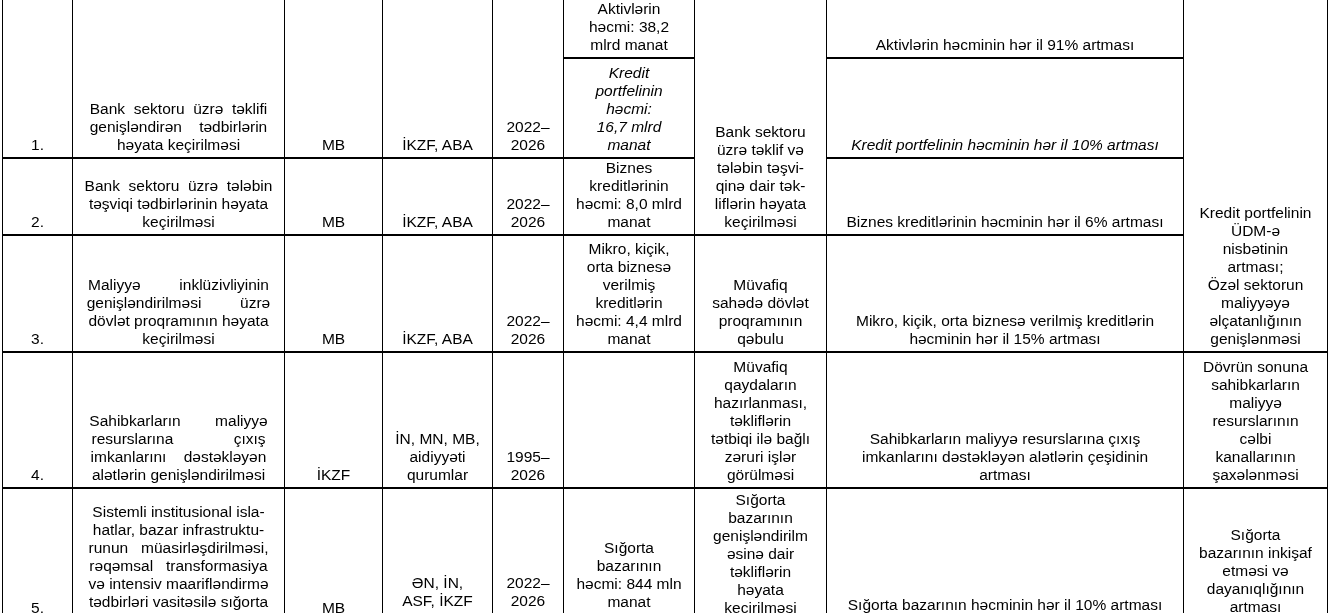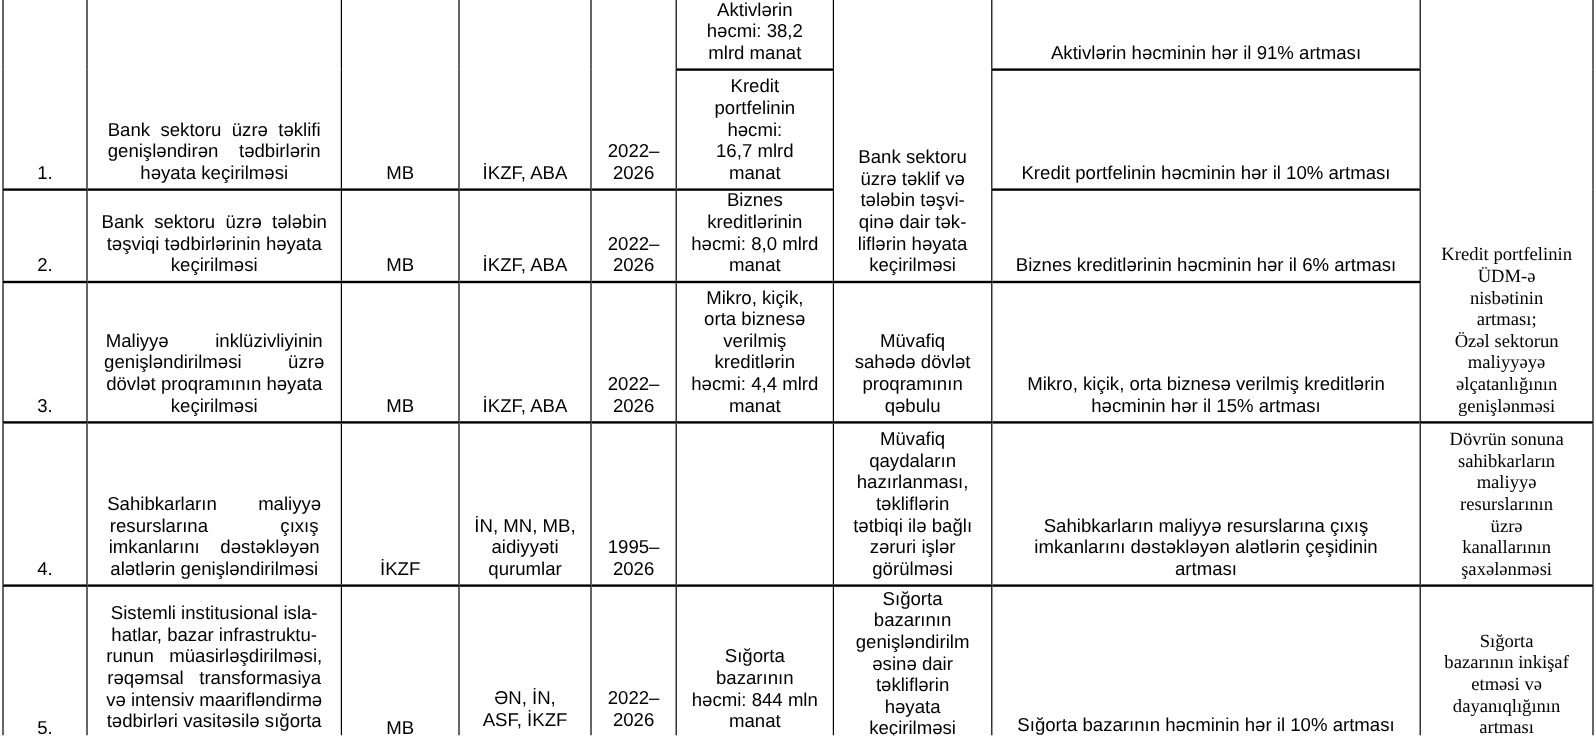--- a/index.html
+++ b/index.html
@@ -25,26 +25,26 @@
     vertical-align: bottom;
     padding: 0 3px 3px 3px;
     font-size: 15.5px;
     line-height: 18px;
     white-space: pre-wrap;
     text-align: center;
     word-wrap: break-word;
   }
   tr.r1a td { border-top: 0; }
   td.first { border-left-width: 2px; }
-  td.last  { border-right-width: 2px; font-family: Liberation Serif, serif; }
+  td.last  { border-right-width: 2px; }
   td.measure { text-align: left; padding-left: 5px; padding-right: 2px; margin-left: 36px; }
   td.mid { vertical-align: middle; padding-bottom: 1px; }
   td.tight { line-height: 16.5px; }
   tr.r1a { height: 51px; }
-  tr.r1b { height: 100px; }
+  tr.r1b { height: 100px; font-style: italic; }
   tr.r2  { height: 76px; }
   tr.r3  { height: 117px; }
   tr.r4  { height: 136px; }
   tr.r5  { height: 200px; }
   tr.r5 td { vertical-align: top; }
   tr.r5 .pt2   { padding-top: 2px; }
   tr.r5 .pt14  { padding-top: 14px; }
   tr.r5 .pt37  { padding-top: 37px; }
   tr.r5 .pt50  { padding-top: 50px; }
   tr.r5 .pt85  { padding-top: 85px; }
@@ -167,21 +167,21 @@
 tətbiqi ilə bağlı
 zəruri işlər
 görülməsi</td>
       <td>Sahibkarların maliyyə resurslarına çıxış
 imkanlarını dəstəkləyən alətlərin çeşidinin
 artması</td>
       <td class="last">Dövrün sonuna
 sahibkarların
 maliyyə
 resurslarının
-üzrə
+cəlbi
 kanallarının
 şaxələnməsi</td>
     </tr>
 
     <tr class="r5">
       <td class="first pt110">5.</td>
       <td class="measure pt14">Sistemli institusional isla-
 hatlar, bazar infrastruktu-
 runun   müasirləşdirilməsi,
 rəqəmsal   transformasiya

